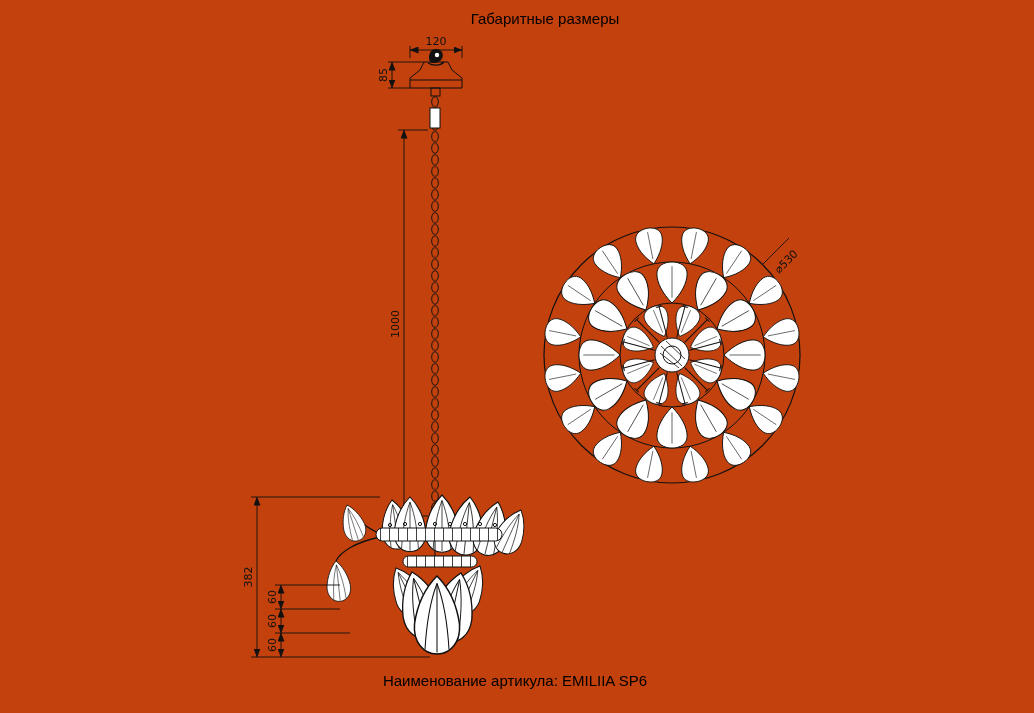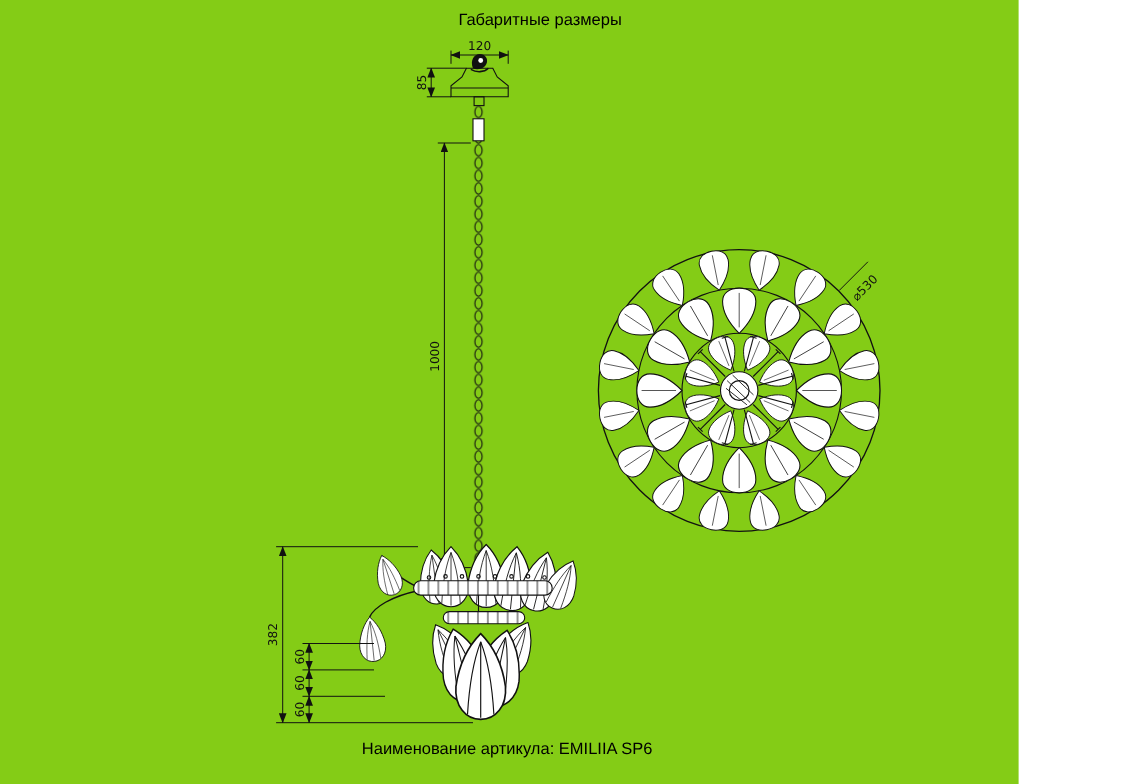--- a/index.html
+++ b/index.html
@@ -1,16 +1,16 @@
 <!DOCTYPE html>
 <html><head>
 <meta charset="utf-8">
 <style>
   html,body{margin:0;padding:0;background:#fff;}
-  .canvas{position:relative;width:926px;height:713px;background:#84cc16;overflow:hidden;
+  .canvas{position:relative;width:1034px;height:713px;background:#c2410c;overflow:hidden;
           font-family:"Liberation Sans",sans-serif;color:#000;}
   .page-title{position:absolute;top:10px;left:0;right:0;text-align:center;
               font-size:15px;transform:translateX(28px);}
   .page-caption{position:absolute;top:672px;left:0;right:4px;text-align:center;font-size:15px;}
   svg{position:absolute;left:0;top:0;}
   svg text{font-family:"DejaVu Sans","Liberation Sans",sans-serif;font-size:11px;fill:#111;}
 </style>
 </head>
 <body>
 

